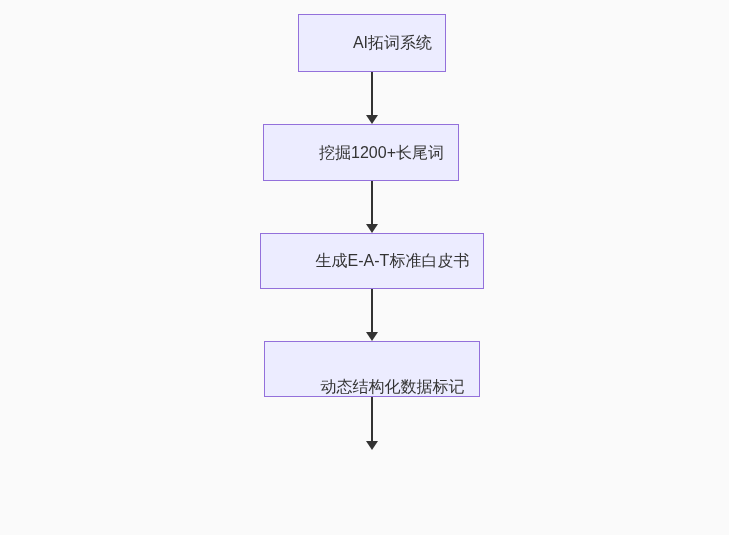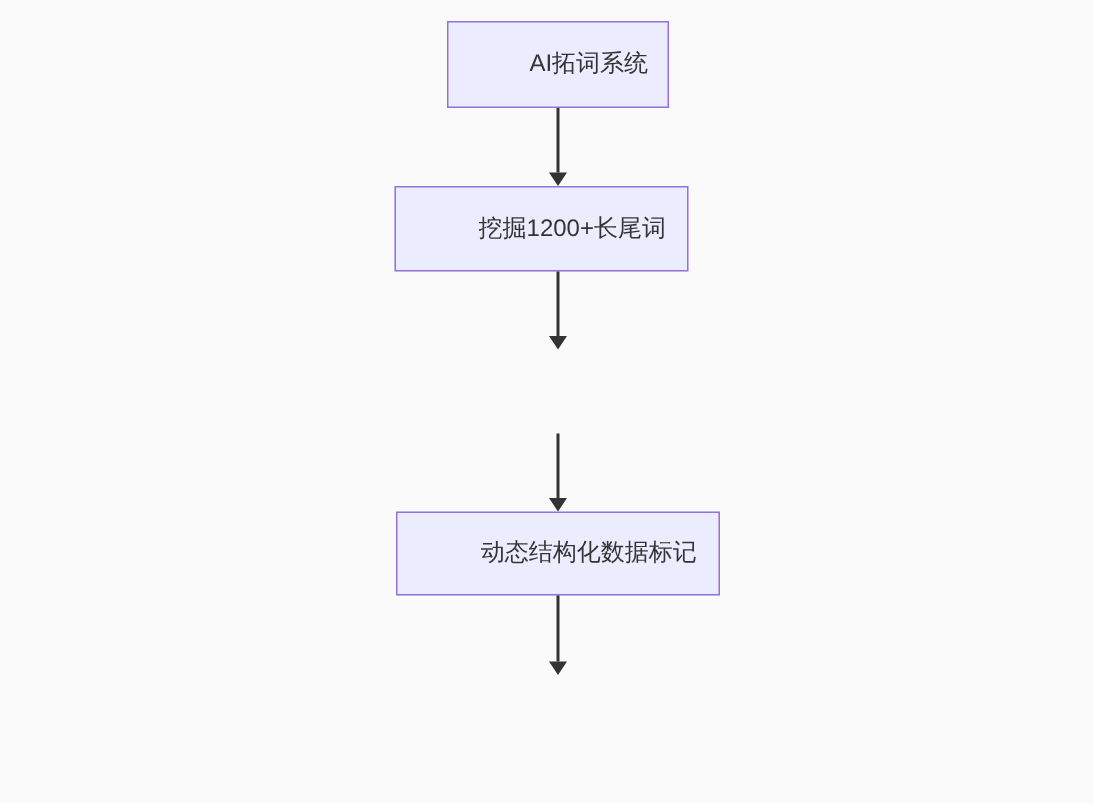--- a/index.html
+++ b/index.html
@@ -67,27 +67,30 @@
 
   <div class="node" style="left:263px; top:124px; width:196px; height:57px;">
     <span>挖掘1200+长尾词</span>
   </div>
 
   <div class="arrow" style="left:366px; top:181px; height:52px;">
     <div class="arrow-line"></div>
     <div class="arrow-head"></div>
   </div>
 
+  <div class="node" style="left:260px; top:233px; width:224px; height:56px;">
+    <span>生成E-A-T标准白皮书</span>
+  </div>
 
   <div class="arrow" style="left:366px; top:289px; height:52px;">
     <div class="arrow-line"></div>
     <div class="arrow-head"></div>
   </div>
 
-  <div class="node" style="left:264px; top:341px; width:216px; height:56px;">
+  <div class="node" style="left:264px; top:341px; width:216px; height:56px;align-items:flex-end;">
     <span>动态结构化数据标记</span>
   </div>
 
   <div class="arrow" style="left:366px; top:397px; height:53px;">
     <div class="arrow-line"></div>
     <div class="arrow-head"></div>
   </div>
 
 
 </div>

